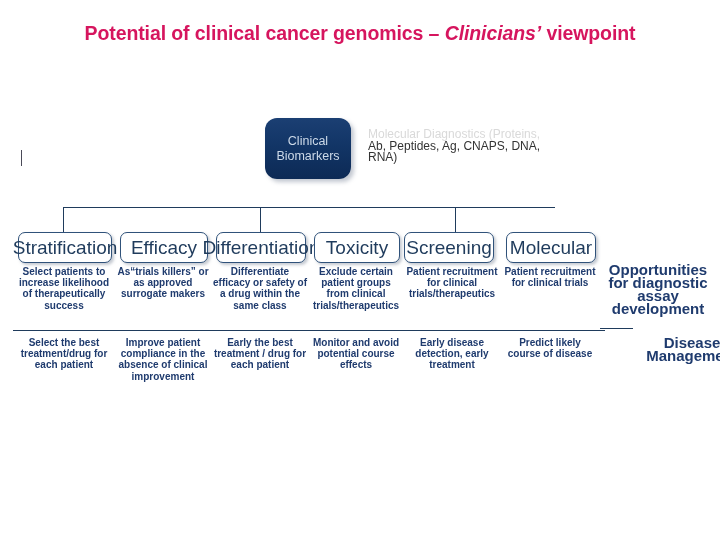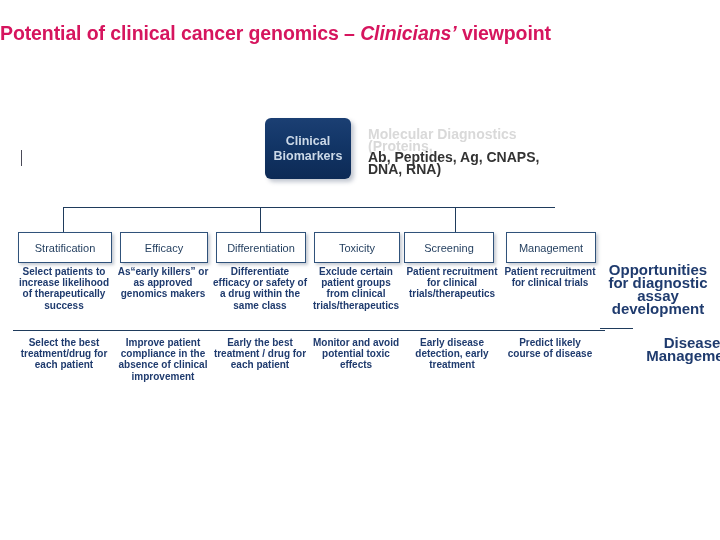--- a/index.html
+++ b/index.html
@@ -14,21 +14,21 @@
     overflow: hidden;
     font-family: "Liberation Sans", sans-serif;
   }
 
   
   #slide-title {
     position: absolute;
     top: 22px;
     left: 0;
     width: 720px;
-    text-align: left;
+    text-align: center;
     font-size: 19.5px;
     font-weight: bold;
     color: #D6155E;
     letter-spacing: -0.1px;
     white-space: nowrap;
   }
   #slide-title .ital {
     font-style: italic;
   }
 
@@ -43,46 +43,44 @@
   }
 
   
   #clinical-biomarkers-box {
     position: absolute;
     left: 265px;
     top: 118px;
     width: 86px;
     height: 61px;
     background: linear-gradient(180deg,#1b3f73 0%, #123566 45%, #0d2a55 100%);
-    border-radius: 6px;
+    border-radius: 12px;
     box-shadow: 3px 3px 4px rgba(120,130,150,0.45);
     display: flex;
     align-items: center;
     justify-content: center;
-    font-weight: bold;
   }
   #clinical-biomarkers-box .bm-label {
     color: #ccd9e8;
     font-size: 12.5px;
     line-height: 15px;
     text-align: center;
     font-family: "Liberation Sans", sans-serif;
   }
 
   
   #biomarker-caption {
     position: absolute;
     left: 368px;
     top: 129px;
     width: 195px;
-    font-size: 14px;
+    font-size: 12px;
     line-height: 11.5px;
     color: #2b2b2b;
     font-family: "Liberation Sans", sans-serif;
-    font-weight: bold;
   }
   #biomarker-caption .faded {
     color: #d9d9d9;
     display: block;
   }
   #biomarker-caption .solid {
     display: block;
     color: #333333;
   }
 
@@ -96,27 +94,27 @@
   #conn-v-mid     { left: 260px; top: 207px; width: 1px;  height: 26px; }
   #conn-v-right   { left: 455px; top: 207px; width: 1px;  height: 26px; }
 
   
   .cat-box {
     position: absolute;
     top: 232px;
     height: 29px;
     background: #ffffff;
     border: 1px solid #30527a;
-    border-radius: 0;
+    border-radius: 7px;
     box-shadow: 2px 2px 3px rgba(140,150,165,0.5);
     display: flex;
     align-items: center;
     justify-content: center;
     color: #1f3b5c;
-    font-size: 11px;
+    font-size: 19px;
     font-family: "Liberation Sans", sans-serif;
     white-space: nowrap;
   }
   .cat-box.b0 { left: 18px;  width: 92px; }
   .cat-box.b1 { left: 120px; width: 86px; }
   .cat-box.b2 { left: 216px; width: 88px; }
   .cat-box.b3 { left: 314px; width: 84px; }
   .cat-box.b4 { left: 404px; width: 88px; }
   .cat-box.b5 { left: 506px; width: 88px; }
 
@@ -184,33 +182,33 @@
 <div class="conn" id="conn-hbar"></div>
 <div class="conn" id="conn-v-left"></div>
 <div class="conn" id="conn-v-mid"></div>
 <div class="conn" id="conn-v-right"></div>
 
 <div class="cat-box b0">Stratification</div>
 <div class="cat-box b1">Efficacy</div>
 <div class="cat-box b2">Differentiation</div>
 <div class="cat-box b3">Toxicity</div>
 <div class="cat-box b4">Screening</div>
-<div class="cat-box b5">Management</div>
+<div class="cat-box b5">Molecular</div>
 
 <div class="detail row1 c0">Select patients to increase likelihood of therapeutically success</div>
-<div class="detail row1 c1">As“early killers” or as approved genomics makers</div>
+<div class="detail row1 c1">As“trials killers” or as approved surrogate makers</div>
 <div class="detail row1 c2">Differentiate efficacy or safety of a drug within the same class</div>
 <div class="detail row1 c3">Exclude certain patient groups from clinical trials/therapeutics</div>
 <div class="detail row1 c4">Patient recruitment for clinical trials/therapeutics</div>
 <div class="detail row1 c5">Patient recruitment for clinical trials</div>
 
 <div class="detail row2 c0">Select the best treatment/drug for each patient</div>
 <div class="detail row2 c1">Improve patient compliance in the absence of clinical improvement</div>
 <div class="detail row2 c2">Early the best treatment / drug for each patient</div>
-<div class="detail row2 c3">Monitor and avoid potential toxic effects</div>
+<div class="detail row2 c3">Monitor and avoid potential course effects</div>
 <div class="detail row2 c4">Early disease detection, early treatment</div>
 <div class="detail row2 c5">Predict likely course of disease</div>
 
 <div class="rightcol" id="opportunities-text">Opportunities for diagnostic assay development</div>
 <div class="rightcol" id="disease-mgmt-text">Disease Management</div>
 
 <div class="divider" id="divider-main"></div>
 <div class="divider" id="divider-right"></div>
 
 </body></html>

